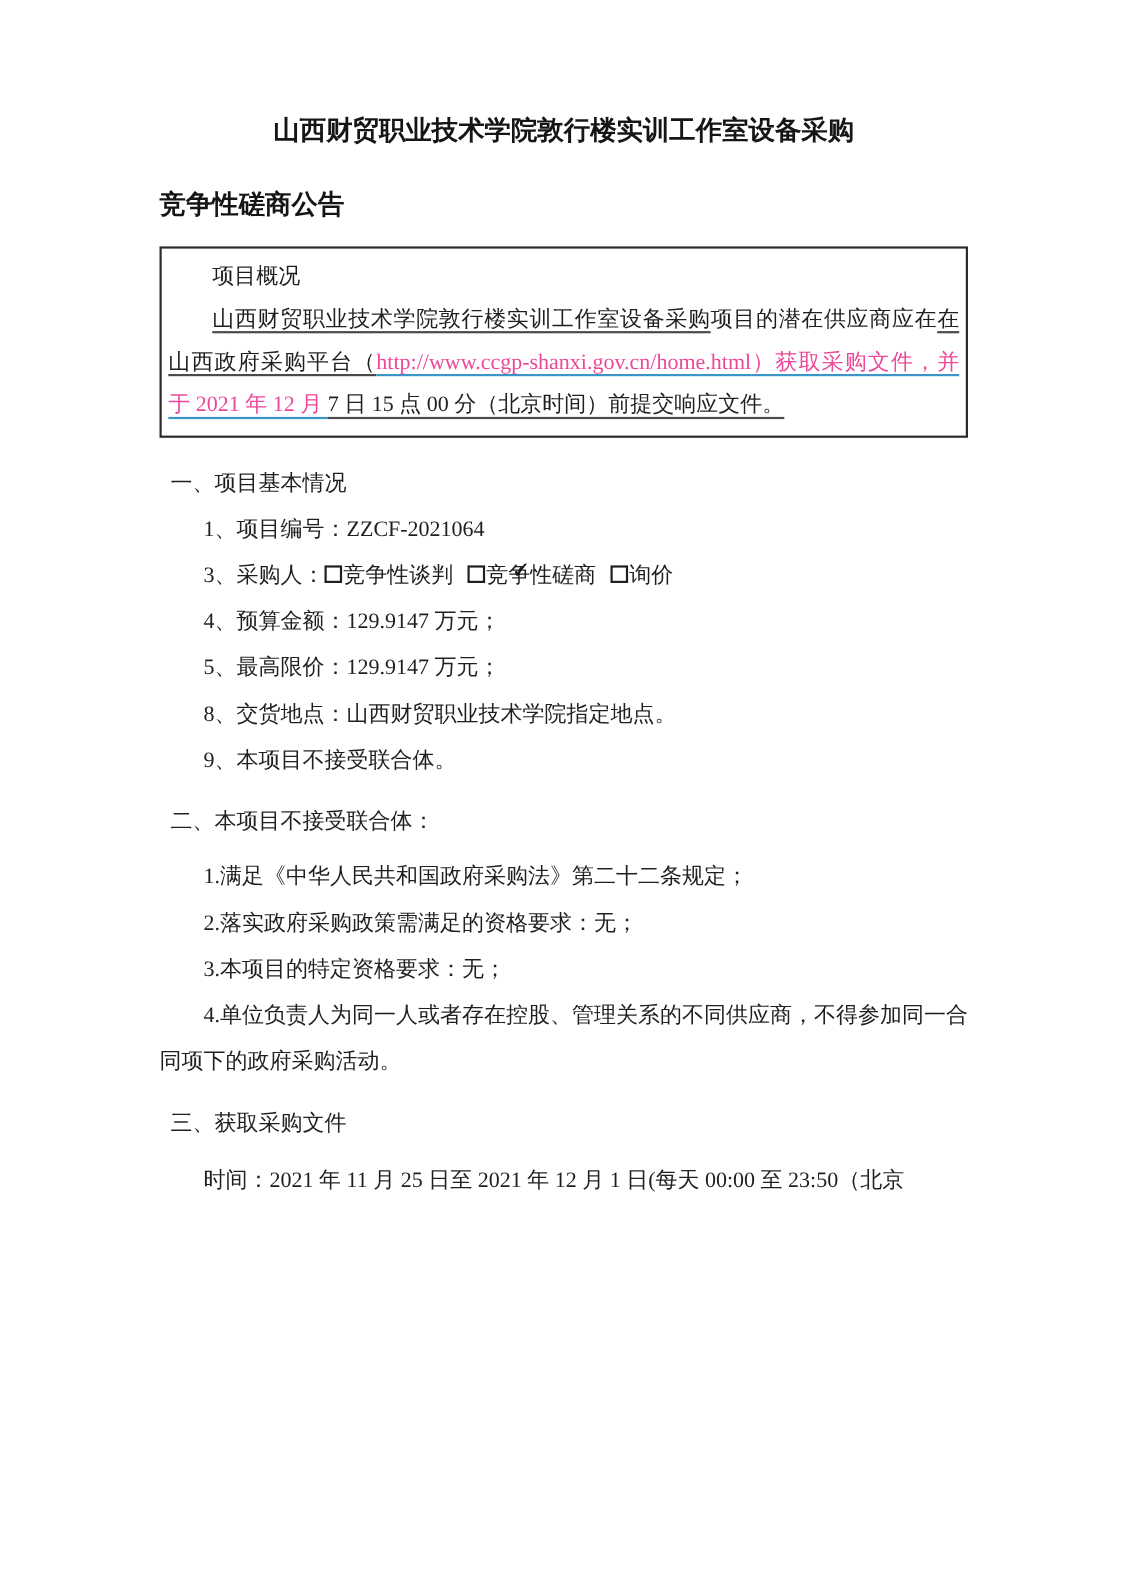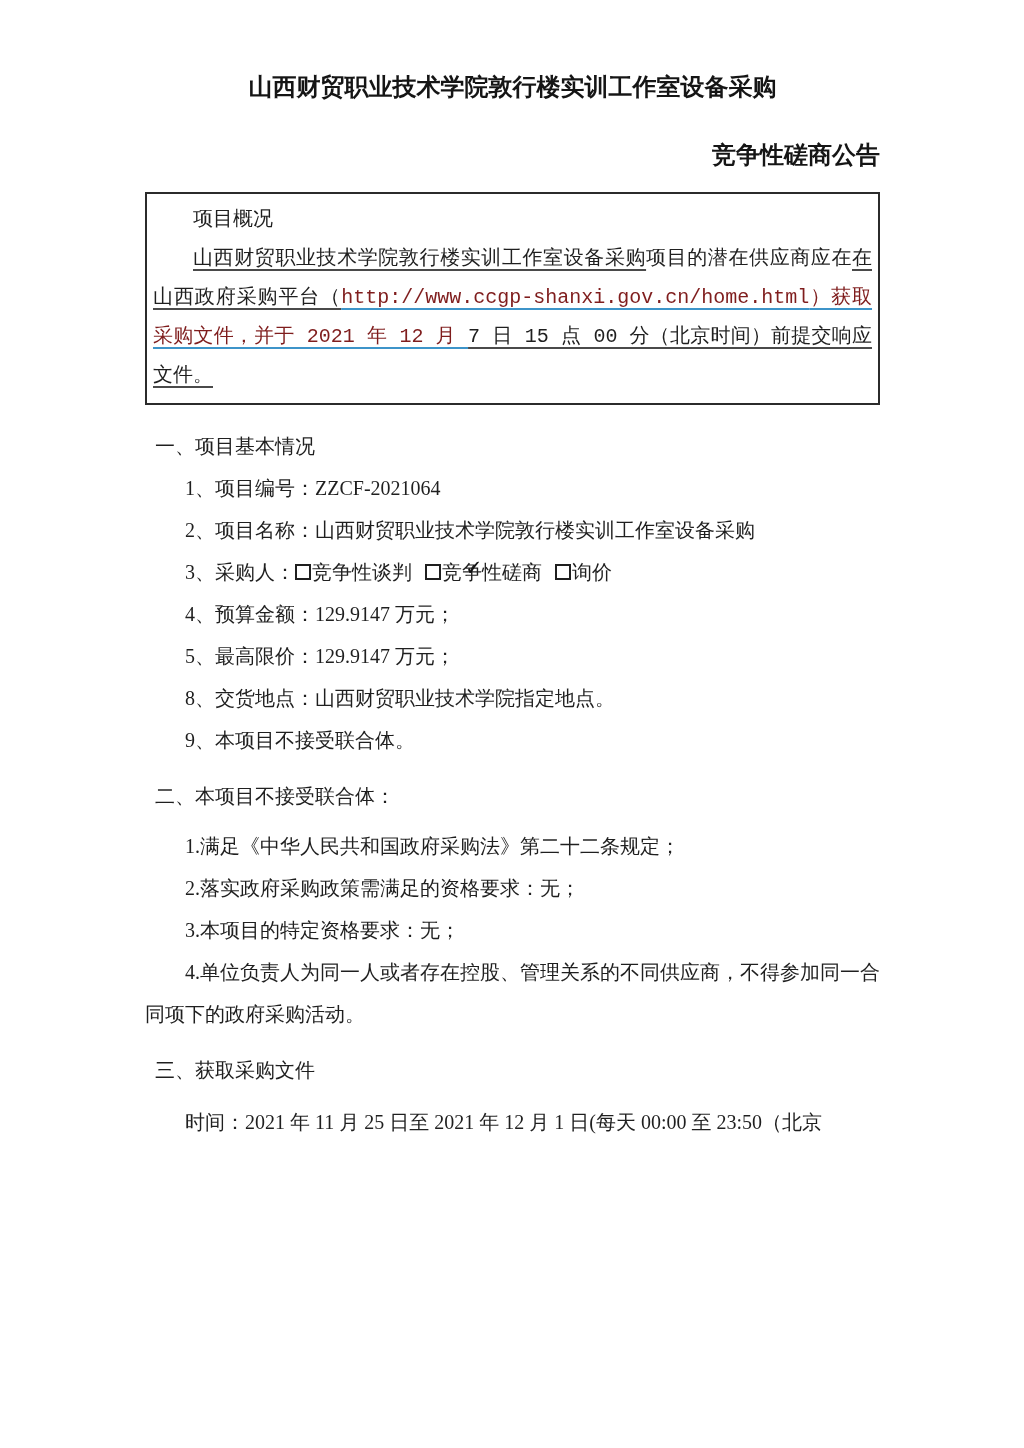--- a/index.html
+++ b/index.html
@@ -9,57 +9,56 @@
   body {
     width: 1024px; height: 1448px;
     overflow: hidden;
     color: #1f1f1f;
     font-family: "Liberation Serif", "DejaVu Serif", serif;
     font-size: 20px;
   }
   .page {
     box-sizing: border-box;
     width: 1024px; height: 1039px;
-    padding: 74px 144px 0 145px;
+    padding: 106px 144px 0 145px;
   }
   .doc-title {
     margin: 0;
     text-align: center;
     font-family: "Liberation Sans", "DejaVu Sans", sans-serif;
     font-weight: 700;
     font-size: 24px;
     line-height: 26px;
     color: #151515;
   }
   .doc-subtitle {
     margin: 42px 0 0 0;
-    text-align: right;
+    text-align: left;
     font-family: "Liberation Sans", "DejaVu Sans", sans-serif;
     font-weight: 700;
     font-size: 24px;
     line-height: 26px;
     color: #151515;
   }
   .overview-box {
     margin-top: 24px;
     border: 2px solid #2b2b2b;
     padding: 6px 6px 8px 6px;
-    font-family: Liberation Mono, monospace;
   }
   .box-line { line-height: 39px; margin: 0; }
   .box-heading { text-indent: 2em; }
   .box-para { text-indent: 2em; text-align: justify; }
   .u {
     text-decoration: underline;
     text-underline-offset: 5px;
     text-decoration-thickness: 1.5px;
     text-decoration-color: #4a4a4a;
   }
   .link {
-    color: #7f1d1d;
+    color: #ec4899;
     text-decoration: underline;
     text-underline-offset: 5px;
     text-decoration-thickness: 1.5px;
     text-decoration-color: #3d94c9;
   }
   .sec-heading {
     margin: 0;
     text-indent: 0.5em;
     line-height: 42px;
   }
@@ -103,21 +102,20 @@
   <h2 class="doc-subtitle">竞争性磋商公告</h2>
 
   <div class="overview-box">
     <p class="box-line box-heading">项目概况</p>
     <p class="box-line box-para"><span class="u">山西财贸职业技术学院敦行楼实训工作室设备采购</span><span>项目的潜在供应商应在</span><span class="u">在山西政府采购平台（</span><span class="link">http://www.ccgp-shanxi.gov.cn/home.html</span><span class="link">）获取采购文件，并于 2021 年 12 月 </span><span class="u">7 日 15 点 00 分（北京时间）前提交响应文件。</span></p>
   </div>
 
   <p class="sec-heading sec1-gap">一、项目基本情况</p>
 
   <p class="item">1、项目编号：ZZCF-2021064</p>
-  <p class="item">2、项目名称：山西财贸职业技术学院敦行楼实训工作室设备采购</p>
 
   <p class="item"><span>3、采购人：</span><span class="opt"><span class="checkbox"></span><span>竞争性谈判</span></span><span class="opt"><span class="checkbox"><span class="check">✓</span></span><span>竞争性磋商</span></span><span class="opt"><span class="checkbox"></span><span>询价</span></span></p>
 
   <p class="item">4、预算金额：129.9147 万元；</p>
   <p class="item">5、最高限价：129.9147 万元；</p>
   <p class="item">8、交货地点：山西财贸职业技术学院指定地点。</p>
   <p class="item">9、本项目不接受联合体。</p>
 
   <p class="sec-heading mt-sec">二、本项目不接受联合体：</p>
 

